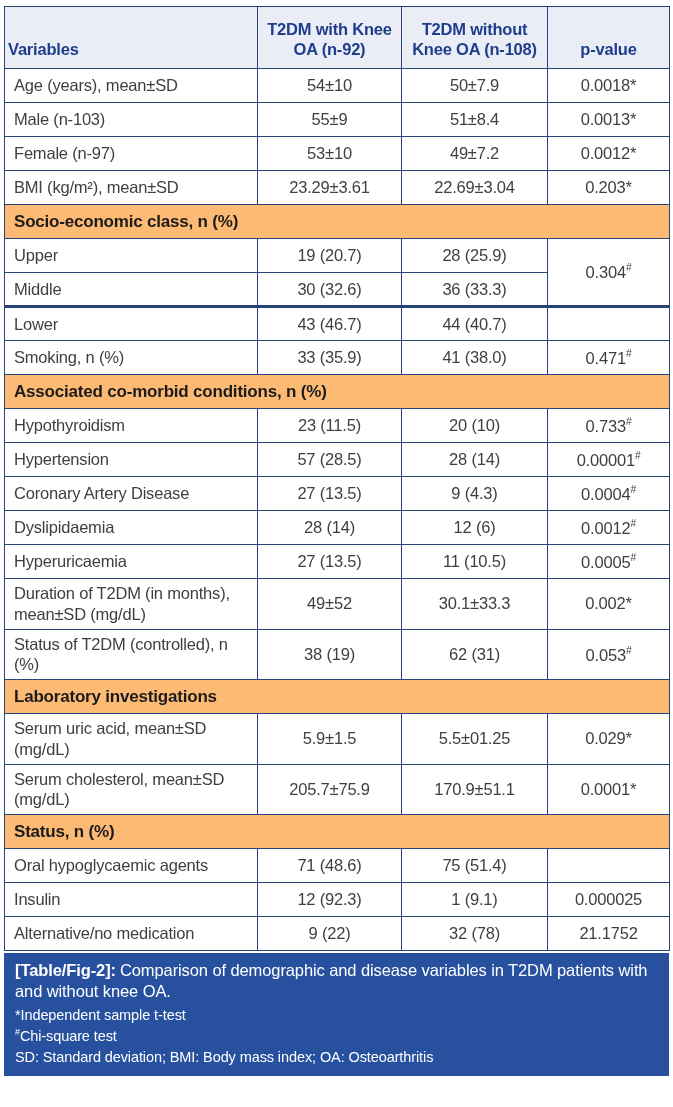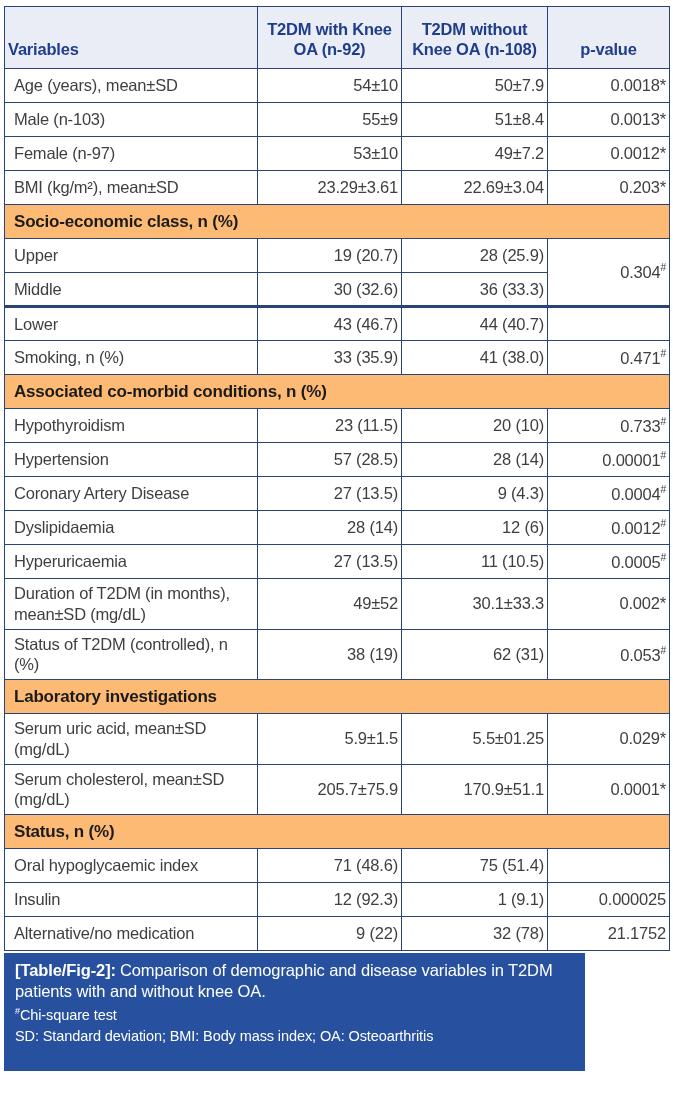--- a/index.html
+++ b/index.html
@@ -42,37 +42,37 @@
     color: var(--body-text, #3f3f3f);
     height: 34px;
     vertical-align: middle;
   }
   td.label-cell {
     text-align: left;
     padding: 4px 6px 4px 9px;
     line-height: 1.26;
   }
   td.value-cell {
-    text-align: right;
+    text-align: center;
     padding: 2px 3px;
   }
   td.section-cell {
     font-weight: bold;
     color: var(--section-text, #1b1b1b);
     font-size: 17px;
     text-align: left;
     padding: 4px 6px 4px 9px;
     background: #fdba74;
   }
   tr.divider-after td { border-bottom-width: 3px; }
   td.thick-top { border-top-width: 3px; }
   sup { font-size: 0.62em; }
   .caption {
     box-sizing: border-box;
-    width: 581px;
+    width: 665px;
     margin-top: 2px;
     background: var(--footer-bg, #27519e);
     color: var(--footer-text, #ffffff);
     padding: 7px 12px 9px 11px;
     min-height: 118px;
   }
   .caption-line {
     font-size: 16.5px;
     line-height: 1.28;
     letter-spacing: -0.1px;
@@ -213,21 +213,21 @@
         <tr>
           <td class="label-cell">Serum cholesterol, mean±SD (mg/dL)</td>
           <td class="value-cell">205.7±75.9</td>
           <td class="value-cell">170.9±51.1</td>
           <td class="value-cell">0.0001*</td>
         </tr>
         <tr>
           <td class="section-cell" colspan="4">Status, n (%)</td>
         </tr>
         <tr>
-          <td class="label-cell">Oral hypoglycaemic index</td>
+          <td class="label-cell">Oral hypoglycaemic agents</td>
           <td class="value-cell">71 (48.6)</td>
           <td class="value-cell">75 (51.4)</td>
           <td class="value-cell"></td>
         </tr>
         <tr>
           <td class="label-cell">Insulin</td>
           <td class="value-cell">12 (92.3)</td>
           <td class="value-cell">1 (9.1)</td>
           <td class="value-cell">0.000025</td>
         </tr>
@@ -237,19 +237,20 @@
           <td class="value-cell">32 (78)</td>
           <td class="value-cell">21.1752</td>
         </tr>
       </tbody>
   </table>
 
   <div class="caption">
     <div class="caption-line">
       <span class="caption-label">[Table/Fig-2]:</span><span>Comparison of demographic and disease variables in T2DM patients with and without knee OA.</span>
     </div>
+    <div class="note">*Independent sample t-test</div>
     <div class="note">
       <sup>#</sup><span>Chi-square test</span>
     </div>
     <div class="note">SD: Standard deviation; BMI: Body mass index; OA: Osteoarthritis</div>
   </div>
 
 </div>
 
 </body></html>

